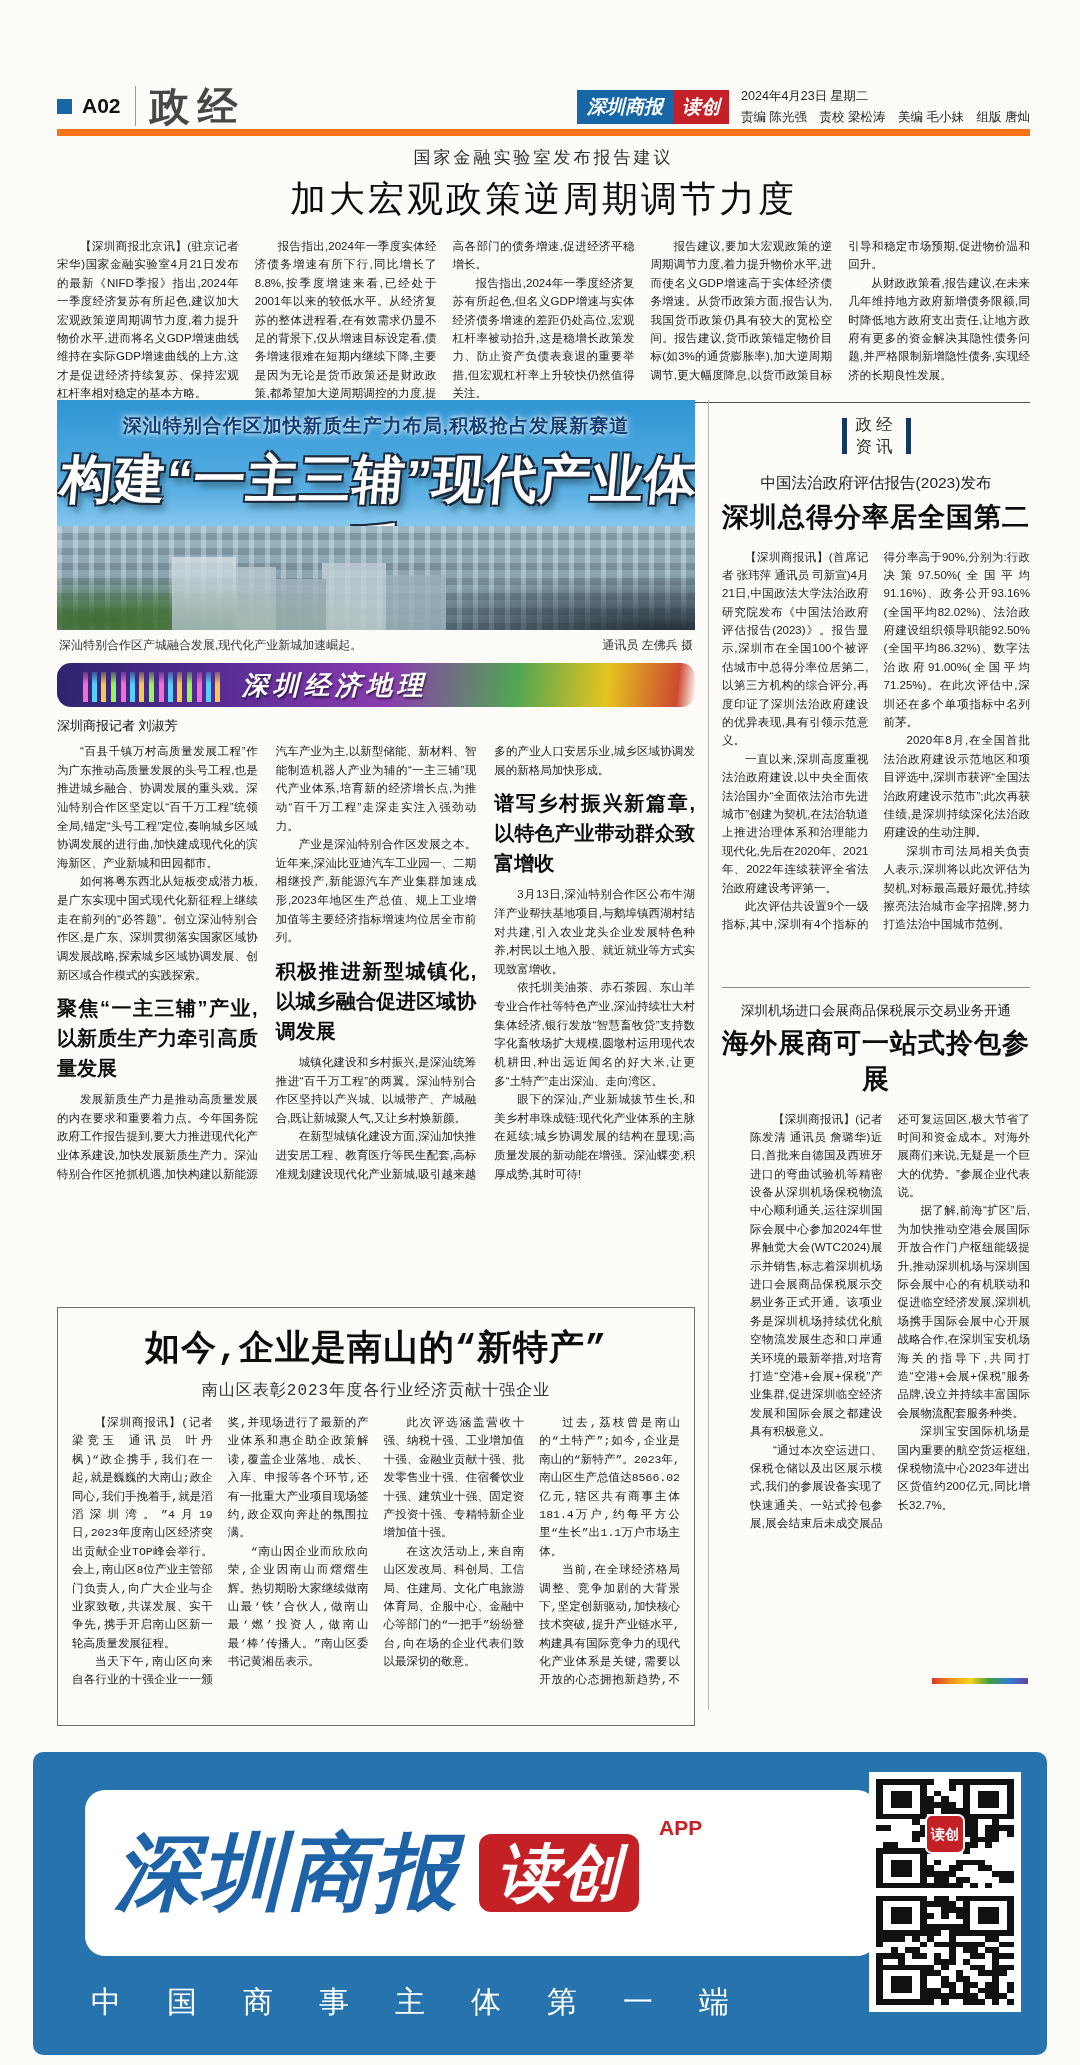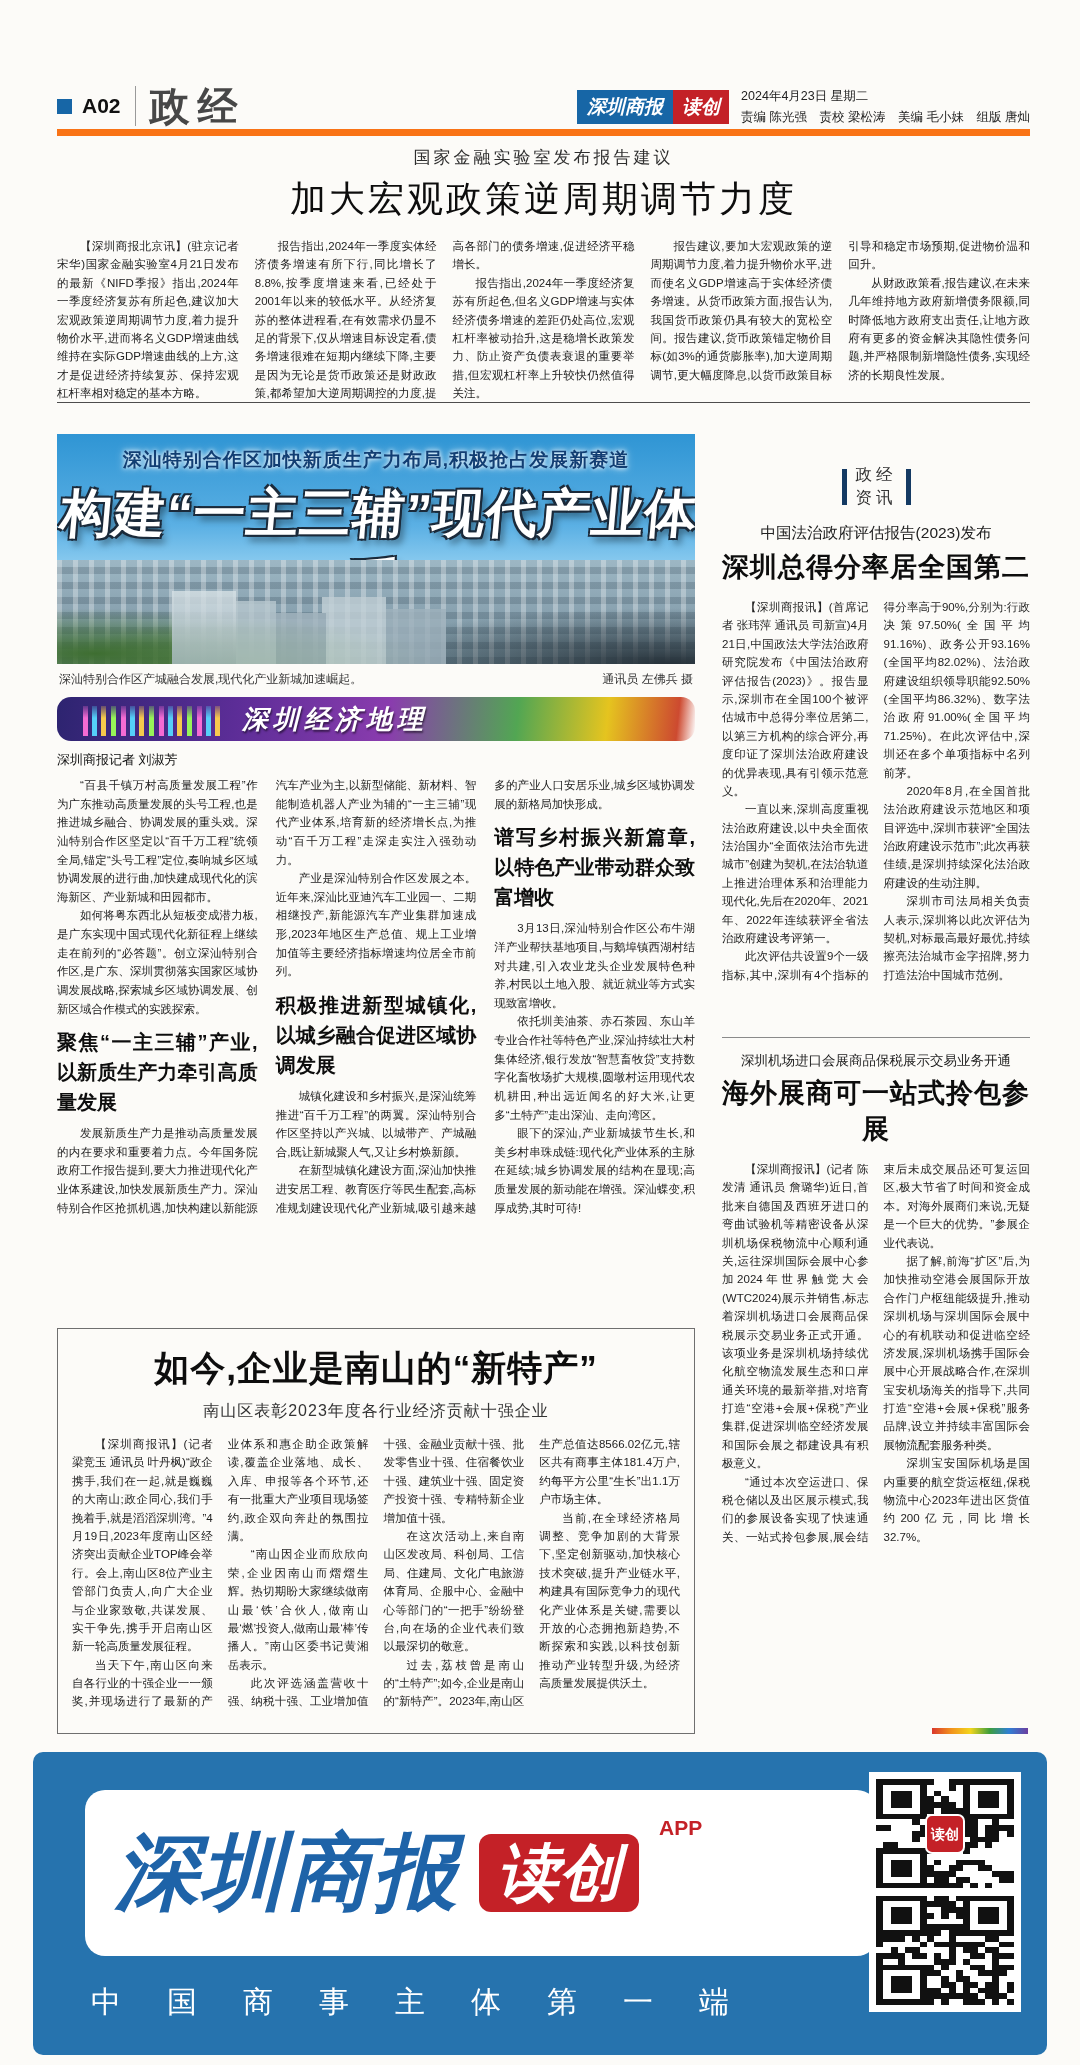--- a/index.html
+++ b/index.html
@@ -24,21 +24,21 @@
   
   .top-article { position:absolute; left:57px; right:50px; top:146px; }
   .kicker1 { text-align:center; font-size:17px; color:#2e2e2e; letter-spacing:3px; }
   .headline1 { text-align:center; font-size:36px; font-weight:normal; letter-spacing:3px; margin:6px 0 13px; color:#0d0d0d; }
   .cols5 { column-count:5; column-gap:16px; height:192px; overflow:hidden;
     font-size:11.5px; line-height:1.6; text-align:justify; color:#222; }
   .para { text-indent:2em; margin:0; }
   .rule-h { position:absolute; left:57px; right:50px; top:402px; height:1px; background:#4d4d4d; }
 
   
-  .main { position:absolute; left:57px; right:50px; top:424px; height:1310px; display:flex;align-items:flex-end; }
+  .main { position:absolute; left:57px; right:50px; top:400px; height:1310px; display:flex; }
   .left-region { width:638px; flex:none; }
   .v-divider { width:1px; background:#b5b5b5; margin:0 13px; }
   .sidebar { flex:1; min-width:0; }
 
   
   .banner { position:relative; height:230px; overflow:hidden;
     background:linear-gradient(180deg,#2f95d4 0%,#5bb0e4 40%,#8ecdf0 58%,#b9e0f6 66%); }
   .banner-kicker { text-align:center; padding-top:13px; font-size:19px; font-weight:bold; color:#123e73;
     text-shadow:0 0 4px rgba(255,255,255,.95), 0 0 8px rgba(255,255,255,.8); letter-spacing:1px; }
   .banner-headline { text-align:center; margin-top:6px; font-size:52px; font-weight:900; color:#fff; letter-spacing:1px;
@@ -65,36 +65,36 @@
     -webkit-mask:linear-gradient(0deg,#000 60%,rgba(0,0,0,.25)); mask:linear-gradient(0deg,#000 60%,rgba(0,0,0,.25)); }
   .geo-title { margin-left:185px; color:#fff; font-weight:bold; font-style:italic; font-size:26px; letter-spacing:5px;
     text-shadow:1px 2px 2px rgba(0,0,0,.55); }
 
   .byline { font-size:13px; color:#111; margin:10px 0 7px; }
   .cols3 { column-count:3; column-gap:18px; height:552px; overflow:hidden;
     font-size:11.5px; line-height:1.62; text-align:justify; color:#222; }
   .sub { font-size:20px; font-weight:bold; line-height:1.5; margin:9px 0 7px; color:#0d0d0d; break-inside:avoid; }
 
   
-  .bottom-box { border:1px solid #6f6f6f; padding:16px 14px 6px; }
+  .bottom-box { border:1px solid #6f6f6f; margin-top:13px; padding:16px 14px 19px;font-family:Liberation Mono, monospace; }
   .headline2 { text-align:center; font-size:35px; font-weight:900; letter-spacing:1px; color:#0d0d0d; }
   .subhead2 { text-align:center; font-size:16px; color:#333; margin:9px 0 13px; letter-spacing:1px; }
   .cols4 { column-count:4; column-gap:15px; height:292px; overflow:hidden;
     font-size:11.5px; line-height:1.6; text-align:justify; color:#222; }
 
   
   .news-tag { display:flex; justify-content:center; align-items:center; gap:9px; margin:14px 0 4px; }
   .tag-bar { width:5px; height:36px; background:#143a63; }
   .tag-text { font-family:"Liberation Serif", serif; font-size:16.5px; color:#333; letter-spacing:4px; line-height:1.35; text-align:center; }
   .sb-kicker { text-align:center; font-size:15.5px; color:#222; margin:14px 0 5px; }
   .sb-kicker.small { font-size:13.5px; }
   .sb-headline { text-align:center; font-size:27px; font-weight:bold; letter-spacing:1px; color:#0d0d0d; margin-bottom:13px; }
   .cols2 { column-count:2; column-gap:15px; overflow:hidden; font-size:11.5px; line-height:1.6; text-align:justify; color:#222; }
   .cols2.a1 { height:424px; }
-  .cols2.a2 { height:556px; }
+  .cols2.a2 { height:556px;margin-left:28px; }
   .sb-rule { height:1px; background:#8a8a8a; margin:15px 0 0; }
   .rainbow { height:6px; width:96px; margin:12px 2px 0 auto;
     background:linear-gradient(90deg,#d9372c,#f2921d,#f2d51d,#3d9e3d,#2f7fd4,#6b3fa0); }
 
   
   .footer { position:absolute; left:33px; right:33px; top:1752px; height:303px; background:#2673ae; border-radius:10px; }
   .brand-card { position:absolute; left:52px; top:38px; width:792px; height:166px; background:#fff; border-radius:20px;
     display:flex; align-items:center; padding:0 30px; gap:20px; }
   .brand-main { font-size:84px; font-weight:bold; font-style:italic; color:#1e63a8; letter-spacing:2px;
     font-family:"Liberation Serif", serif; white-space:nowrap; }

